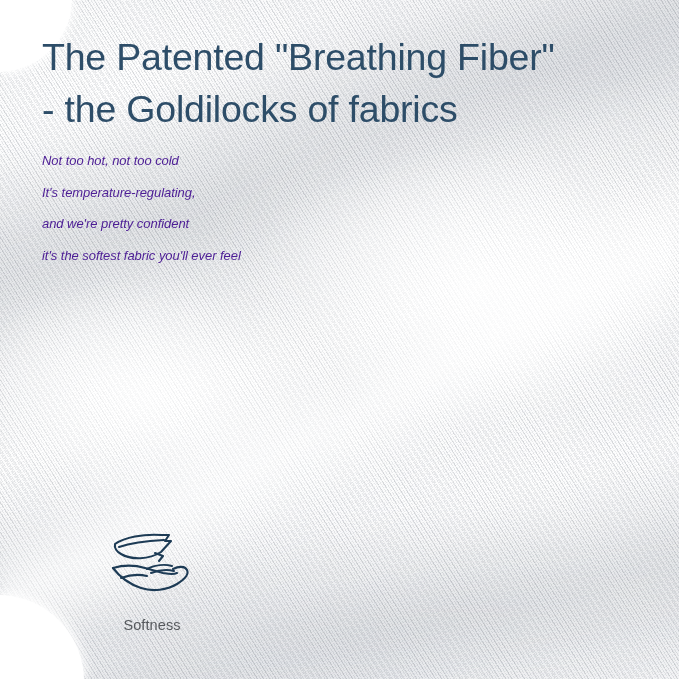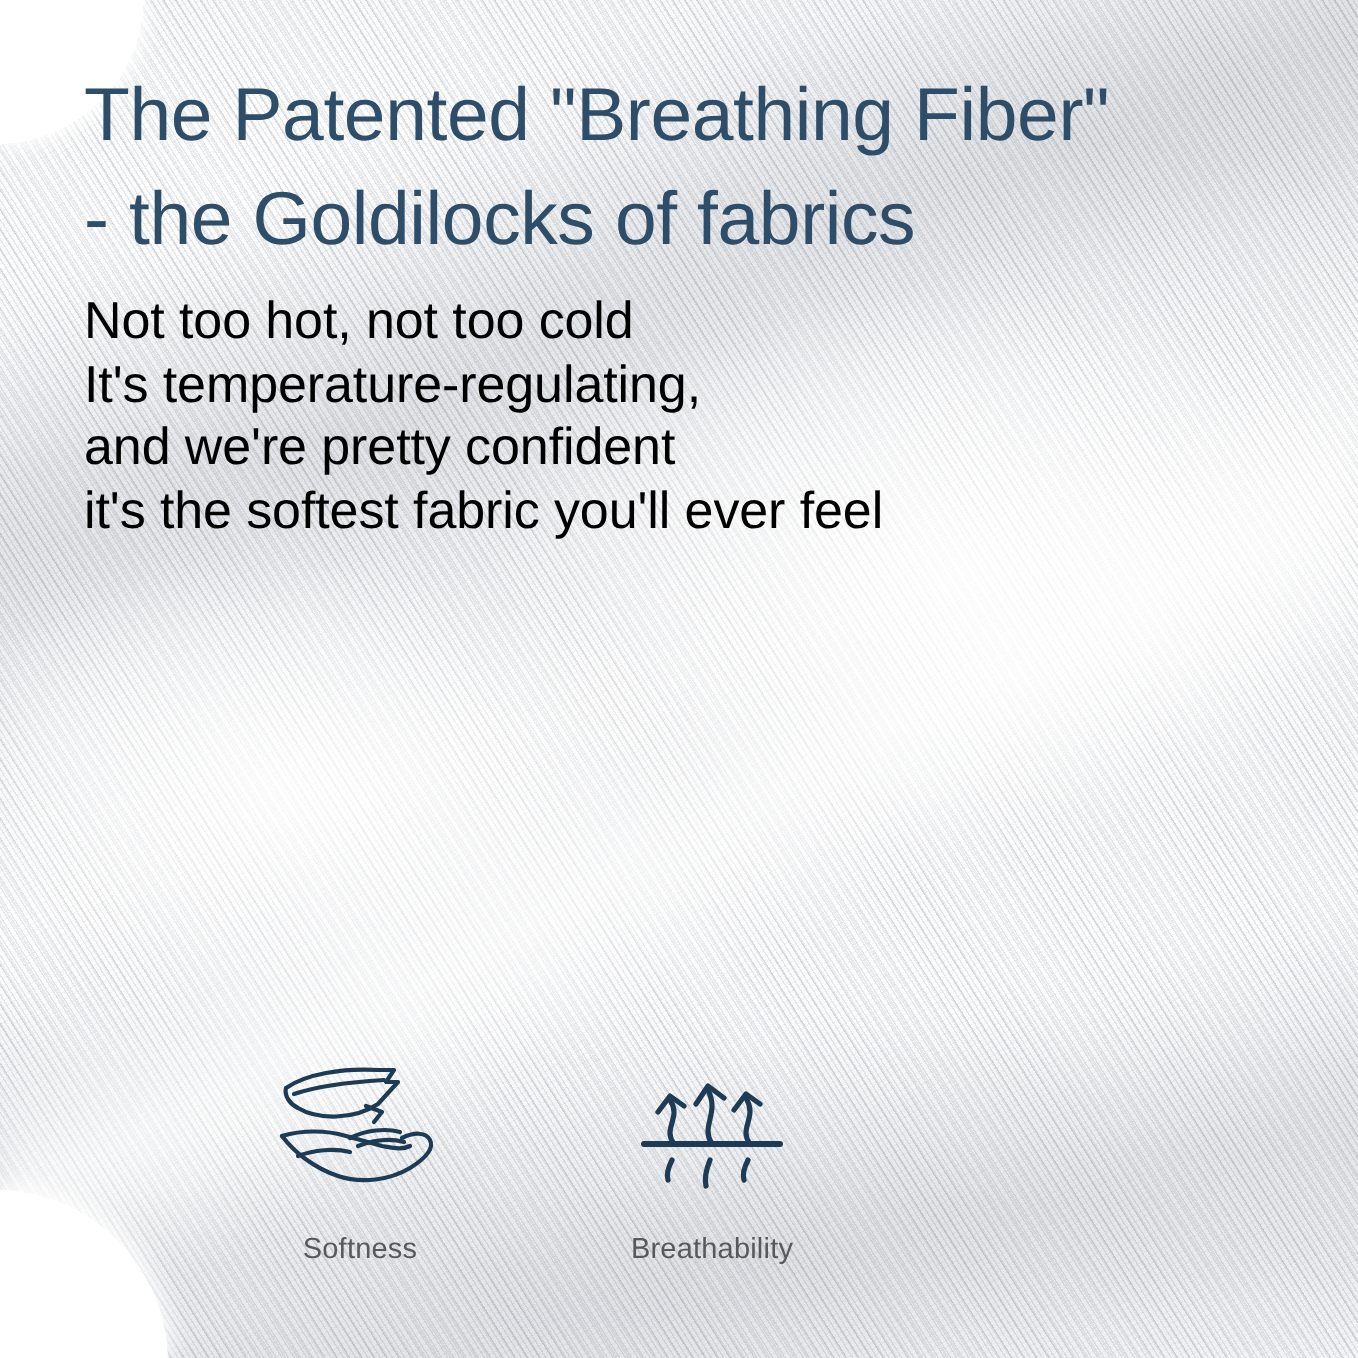--- a/index.html
+++ b/index.html
@@ -163,38 +163,39 @@
     line-height: 52px;
     letter-spacing: -0.2px;
     white-space: pre-line;
   }
 
   .subcopy {
     position: absolute;
     left: 42px;
     top: 145px;
     width: 560px;
-    color: #000000;
-    font-size: 26px;
+    color: #4c1d95;
+    font-size: 13px;
     font-weight: 400;
     line-height: 31.5px;
     letter-spacing: -0.05px;
     white-space: pre-line;
+    font-style: italic;
   }
 
   
 
   .features {
     position: absolute;
     left: 0;
     right: 0;
     top: 528px;
     display: flex;
     justify-content: flex-start;
-    padding-left: 120px;
+    padding-left: 92px;
     gap: 56px;
   }
 
   .feature {
     width: 120px;
     display: flex;
     flex-direction: column;
     align-items: center;
   }
   .feature .glyph {
@@ -257,39 +258,17 @@
             <path d="M4 36 C10 44, 20 52, 32 56 C44 60, 58 58, 68 52 C76 47, 80 42, 78 38 C76 34, 70 34, 64 37"></path>
 
             <path d="M38 37 C46 33, 56 32, 63 34"></path>
             <path d="M42 41 C50 38, 58 37, 65 39"></path>
             <path d="M12 46 C20 43, 30 42, 38 44"></path>
           </svg>
         </div>
         <div class="caption">Softness</div>
       </div>
 
-      <div class="feature">
-        <div class="glyph">
-          <svg width="74" height="66" viewBox="0 0 74 66" fill="none" stroke="#1d3b55" stroke-width="2.6" stroke-linecap="round" stroke-linejoin="round">
-
-            <path d="M3 40 L71 40" stroke-width="3"></path>
-
-            <path d="M18 40 C12 32, 22 27, 16 18"></path>
-            <path d="M10 24 L16 16 L23 21"></path>
-
-            <path d="M37 40 C31 31, 41 25, 35 13"></path>
-            <path d="M29 20 L35 11 L43 17"></path>
-
-            <path d="M56 40 C50 32, 60 27, 54 17"></path>
-            <path d="M48 23 L54 15 L61 20"></path>
-
-            <path d="M17 48 C15 52, 14 55, 15 58"></path>
-            <path d="M36 48 C34 53, 33 57, 34 61"></path>
-            <path d="M55 48 C53 52, 52 55, 53 58"></path>
-          </svg>
-        </div>
-        <div class="caption">Breathability</div>
-      </div>
 
 
     </div>
   </div>
 </div>
 
 </body></html>

